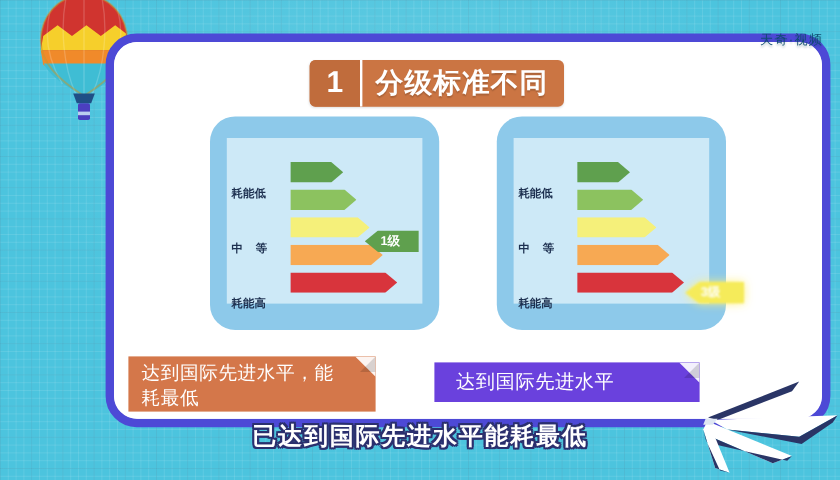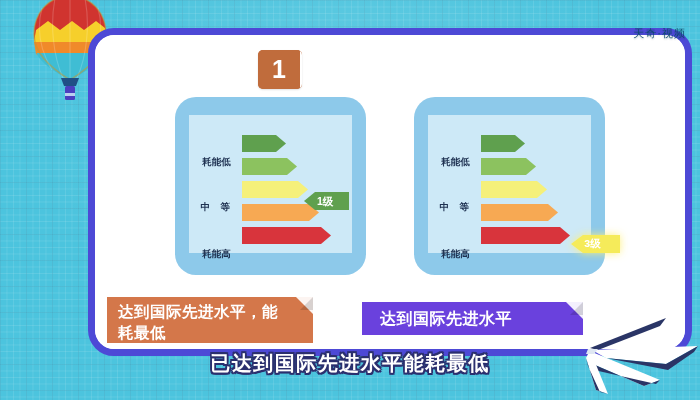--- a/index.html
+++ b/index.html
@@ -117,21 +117,21 @@
     align-items: center;
   }
   .bar-label {
     position: absolute;
     left: 4px;
     width: 47px;
     font-size: 9.5px;
     font-weight: bold;
     color: #1d3050;
     white-space: nowrap;
-    text-align: center;
+    text-align: left;
     line-height: 1;
     margin-top: 36px;
   }
   .bar-label.mid { letter-spacing: 2.5px; font-family: Liberation Mono, monospace; }
   .arrow {
     position: absolute;
     left: 53px;
     height: 17px;
   }
   .arrow svg { display: block; height: 100%; width: 100%; }
@@ -151,28 +151,27 @@
     font-size: 10.5px;
     font-weight: bold;
     padding-left: 13px;
     line-height: 1;
     white-space: nowrap;
   }
   .badge.g1 { right: 3px; top: 32px; width: 45px; }
   .badge.g3 {
     right: -29px; top: 75px; width: 49px;
     filter: blur(0.7px) drop-shadow(0 0 4px rgba(255,240,120,0.95));
-    font-family: Liberation Mono, monospace;
   }
 
   
   .chip {
     position: absolute;
     color: #ffffff;
-    font-weight: bold;
+    font-weight: normal;
     box-sizing: border-box;
     overflow: hidden;
   }
   .chip .chip-text { position: relative; z-index: 1; display: block; }
   .chip .fold {
     position: absolute;
     right: 0; top: 0;
     width: 0; height: 0;
     border-top: 17px solid rgba(255,255,255,0.92);
     border-left: 17px solid transparent;
@@ -271,20 +270,21 @@
         <rect x="35" y="103" width="10" height="3" fill="#cfe9f7" opacity="0.85"></rect>
       </g>
     </svg>
   </div>
 
   <div class="card-border">
     <div class="card-inner">
 
       <div class="title-banner">
         <div class="title-num">1</div>
+        <div class="title-text">分级标准不同</div>
       </div>
 
       <div class="panels">
 
         <div class="elabel-card">
           <div class="elabel-inner">
             <div class="bars">
 
               <div class="bar-row" style="top:20px;">
                 <div class="bar-label">耗能低</div>

